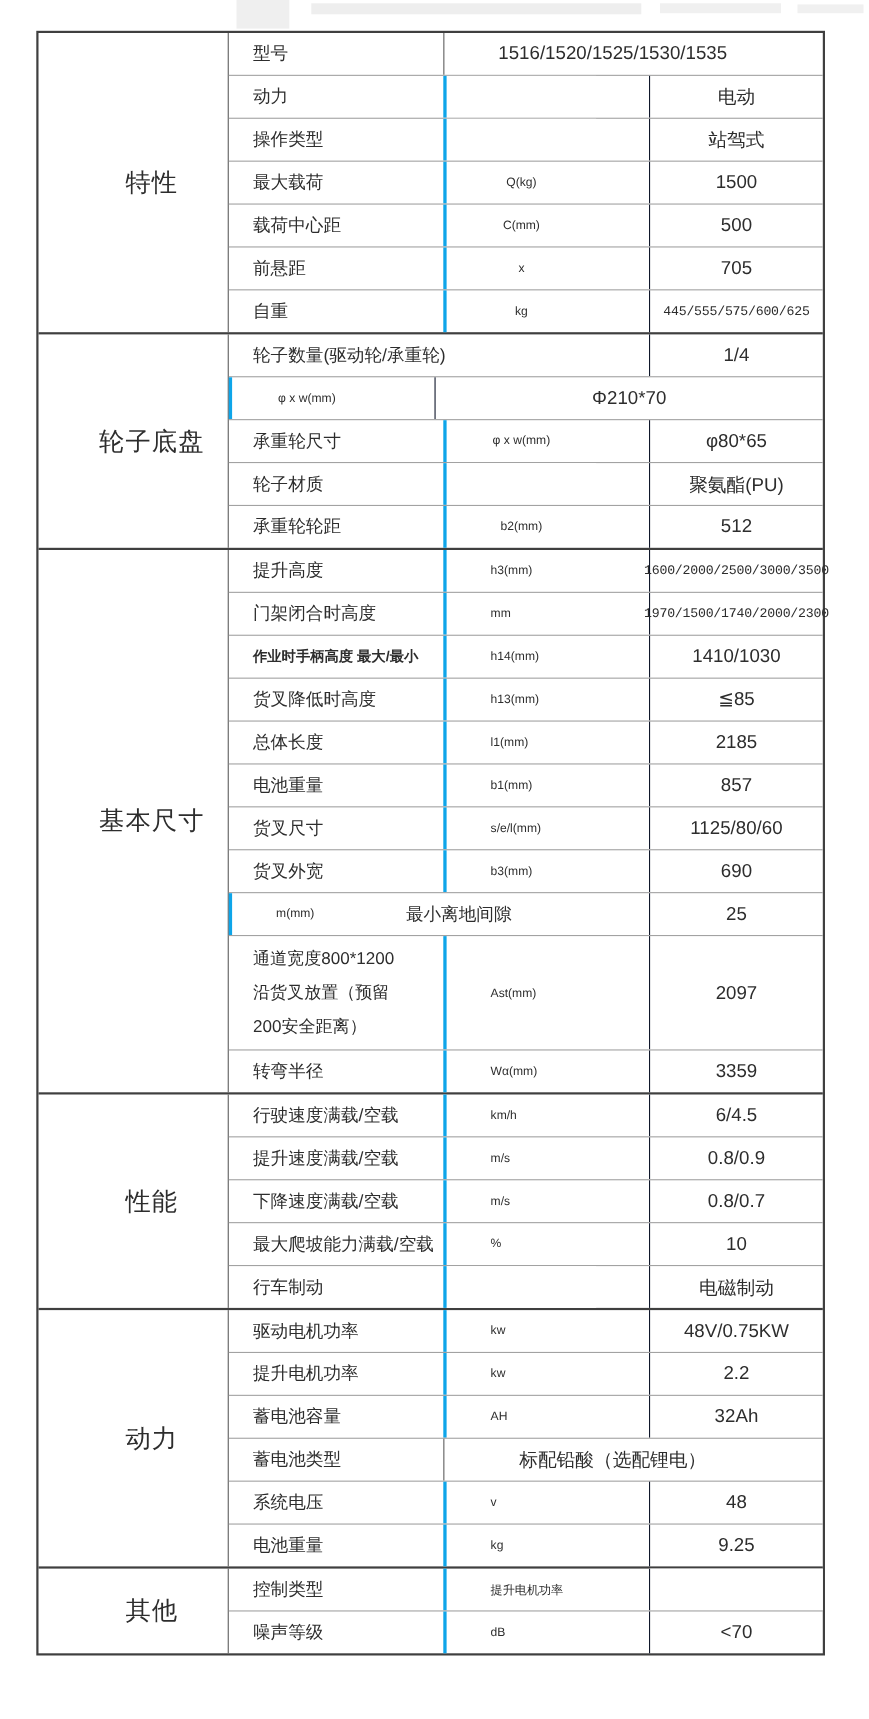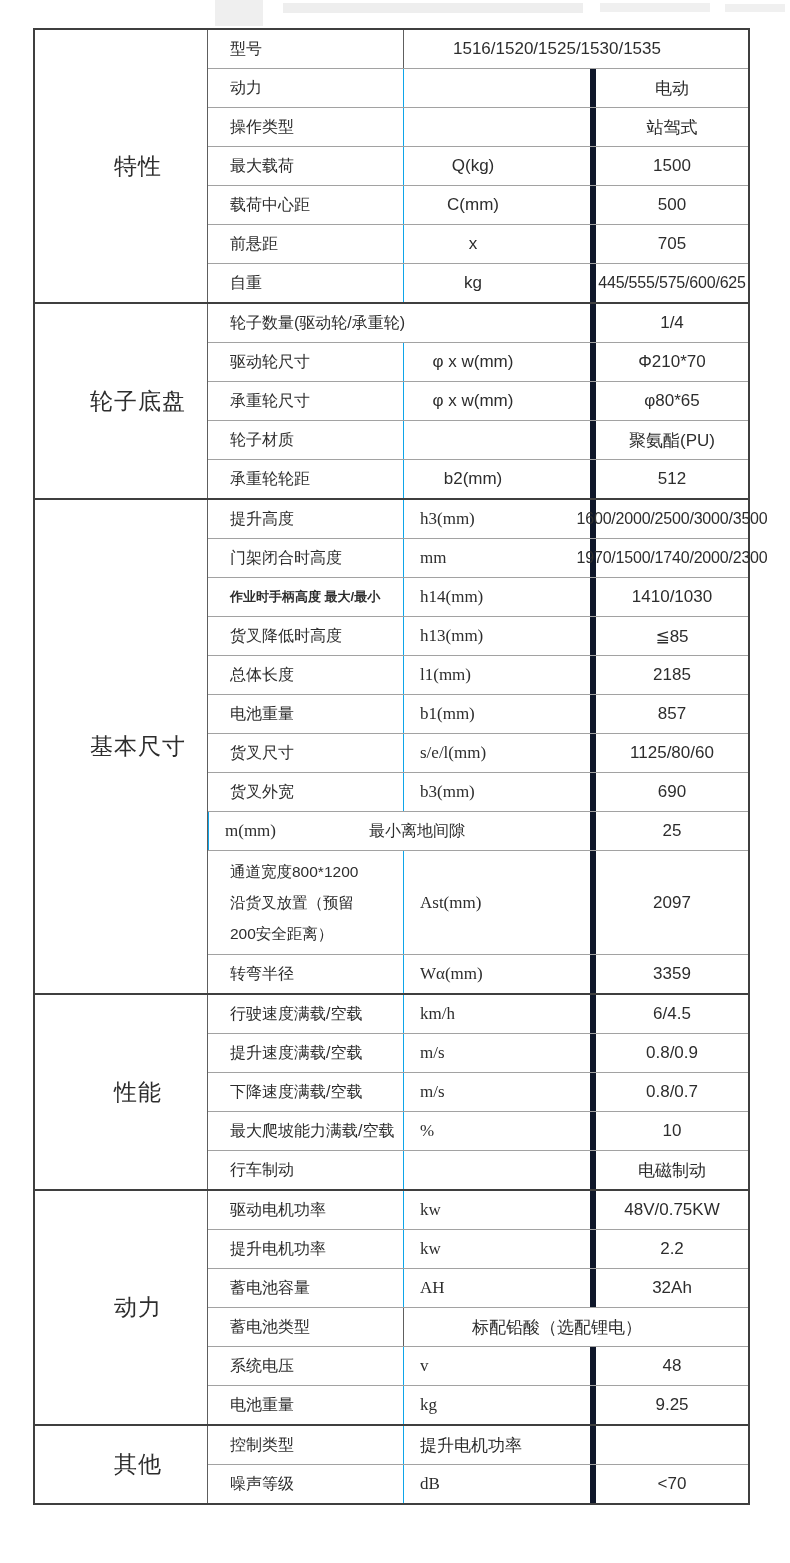--- a/index.html
+++ b/index.html
@@ -28,25 +28,25 @@
   }
   .section-rows{flex:1;display:flex;flex-direction:column;min-width:0;}
   .row{display:flex;align-items:stretch;min-height:38px;border-top:1px solid #a2a2a2;}
   .section-rows .row:first-child{border-top:none;}
   .row.tall{min-height:103px;}
   .cell{display:flex;align-items:center;box-sizing:border-box;min-width:0;}
   .c-label{width:195px;flex:0 0 195px;padding-left:22px;font-size:16px;white-space:nowrap;}
   .c-label.small{font-size:13px;font-weight:600;}
   .c-label.multiline{white-space:normal;flex-direction:column;align-items:flex-start;justify-content:center;line-height:31px;font-size:15.5px;}
   .c-labelspan{width:334px;flex:0 0 334px;padding-left:22px;font-size:16px;white-space:nowrap;text-align:right;}
-  .c-unit{width:139px;flex:0 0 139px;border-left:1px solid #0ea5e9;font-size:17px;}
+  .c-unit{width:139px;flex:0 0 139px;border-left:3px solid #0ea5e9;font-size:11px;}
   .c-unit.u-center{justify-content:center;}
-  .c-unit.u-left{padding-left:16px;font-family:Liberation Serif, serif;}
-  .c-value{flex:1;border-left:6px solid #0f172a;justify-content:center;font-size:17px;margin-left:48px;}
-  .c-value.small{font-size:16px;letter-spacing:-0.2px;}
+  .c-unit.u-left{padding-left:40px;}
+  .c-value{flex:1;border-left:1px solid #0f172a;justify-content:center;font-size:17px;margin-left:48px;}
+  .c-value.small{font-size:12px;letter-spacing:-0.2px;font-family:Liberation Mono, monospace;}
   .c-valuespan{flex:1;border-left:1px solid #5e5e5e;justify-content:center;font-size:17px;padding-right:38px;}
   .c-empty{background:#fff;}
 </style>
 </head>
 <body>
 
 <div class="artifact a1"></div>
 <div class="artifact a2"></div>
 <div class="artifact a3"></div>
 <div class="artifact a4"></div>
@@ -92,21 +92,20 @@
       </div>
     </div>
     <div class="section">
       <div class="cell section-label-cell">轮子底盘</div>
       <div class="section-rows">
         <div class="row">
           <div class="cell c-labelspan">轮子数量(驱动轮/承重轮)</div>
           <div class="cell c-value">1/4</div>
         </div>
         <div class="row">
-          <div class="cell c-label">驱动轮尺寸</div>
           <div class="cell c-unit u-center">φ x w(mm)</div>
           <div class="cell c-value">Φ210*70</div>
         </div>
         <div class="row">
           <div class="cell c-label">承重轮尺寸</div>
           <div class="cell c-unit u-center">φ x w(mm)</div>
           <div class="cell c-value">φ80*65</div>
         </div>
         <div class="row">
           <div class="cell c-label">轮子材质</div>

